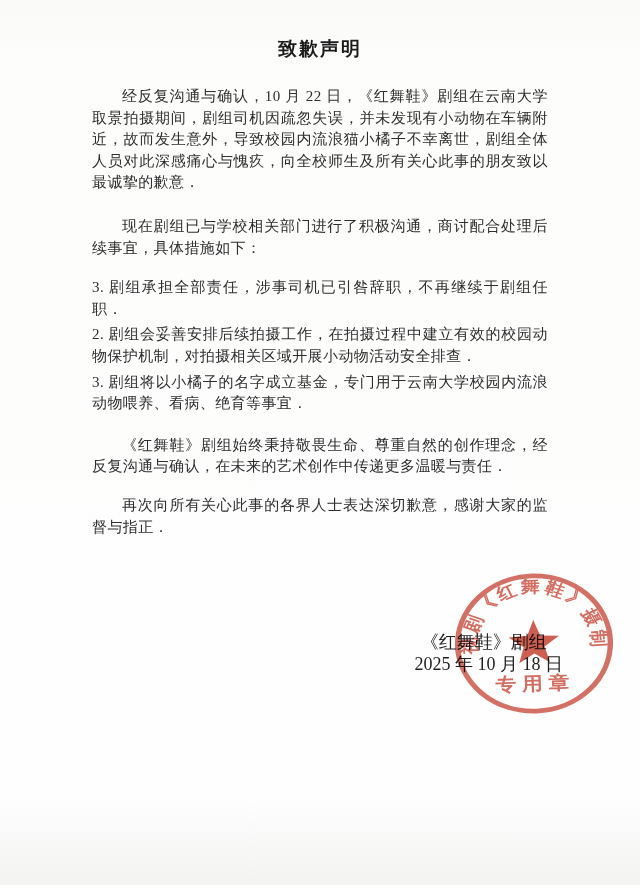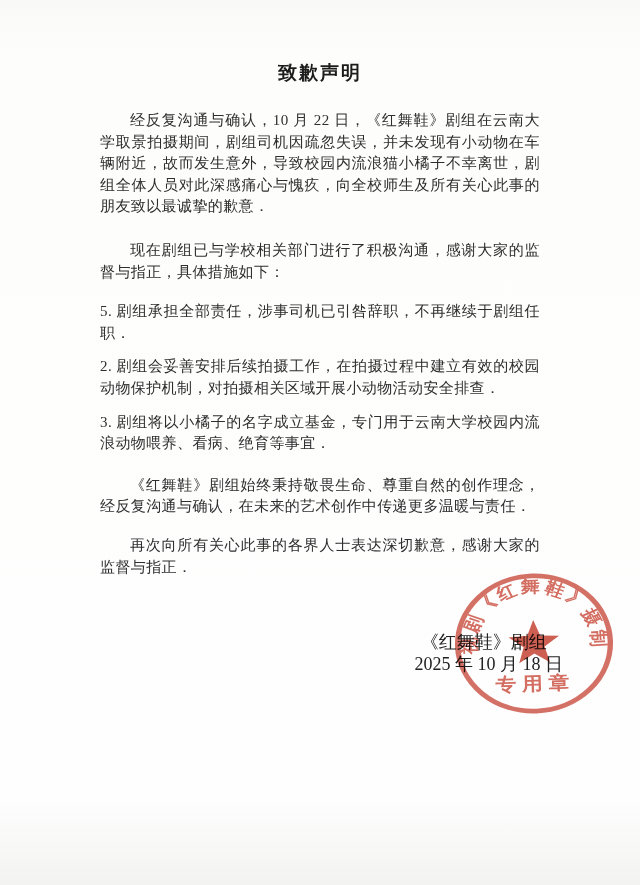--- a/index.html
+++ b/index.html
@@ -6,36 +6,36 @@
   .doc{
     position:relative;
     width:640px;height:885px;
     margin:0 auto;
     background:linear-gradient(180deg,#f9f9f8 0%,#fdfdfc 6%,#fefefe 90%,#f3f3f2 100%);
     font-family:"Liberation Serif","DejaVu Serif",serif;
     color:#2e2e2e;
     overflow:hidden;
   }
   .title{
-    padding-top:60px;
+    padding-top:36px;
     text-align:center;
     font-size:19px;
     font-weight:bold;
     letter-spacing:2px;
     color:#1c1c1c;
   }
   .content{
     width:464px;
     margin:0 auto;
     font-size:15px;
     line-height:21.6px;
     text-align:justify;
     letter-spacing:0.4px;
   }
-  .content p{margin:12px;}
+  .content p{margin:4px;}
   .ind{text-indent:2em;}
   .mt-lg{margin-top:24px !important;}
   .mt-md{margin-top:22px !important;}
   .mt-sm{margin-top:18px !important;}
   .mt-p3{margin-top:22px !important;}
   .mt-p4{margin-top:20px !important;}
   .mt-p5{margin-top:17px !important;}
   .signature{
     position:absolute;
     top:631px;
@@ -64,23 +64,23 @@
 </head>
 <body>
 
 <div class="doc">
 
   <div class="title">致歉声明</div>
 
   <div class="content">
     <p class="ind mt-lg">经反复沟通与确认，10 月 22 日，《红舞鞋》剧组在云南大学取景拍摄期间，剧组司机因疏忽失误，并未发现有小动物在车辆附近，故而发生意外，导致校园内流浪猫小橘子不幸离世，剧组全体人员对此深感痛心与愧疚，向全校师生及所有关心此事的朋友致以最诚挚的歉意．</p>
 
-    <p class="ind mt-md">现在剧组已与学校相关部门进行了积极沟通，感谢大家的监督与指正，具体措施如下：</p>
+    <p class="ind mt-md">现在剧组已与学校相关部门进行了积极沟通，商讨配合处理后续事宜，具体措施如下：</p>
 
-    <p class="mt-sm">5. 剧组承担全部责任，涉事司机已引咎辞职，不再继续于剧组任职．</p>
+    <p class="mt-sm">3. 剧组承担全部责任，涉事司机已引咎辞职，不再继续于剧组任职．</p>
     <p>2. 剧组会妥善安排后续拍摄工作，在拍摄过程中建立有效的校园动物保护机制，对拍摄相关区域开展小动物活动安全排查．</p>
     <p>3. 剧组将以小橘子的名字成立基金，专门用于云南大学校园内流浪动物喂养、看病、绝育等事宜．</p>
 
 
     <p class="ind mt-p4">《红舞鞋》剧组始终秉持敬畏生命、尊重自然的创作理念，经反复沟通与确认，在未来的艺术创作中传递更多温暖与责任．</p>
 
     <p class="ind mt-p5">再次向所有关心此事的各界人士表达深切歉意，感谢大家的监督与指正．</p>
   </div>
 
   <div class="signature">

